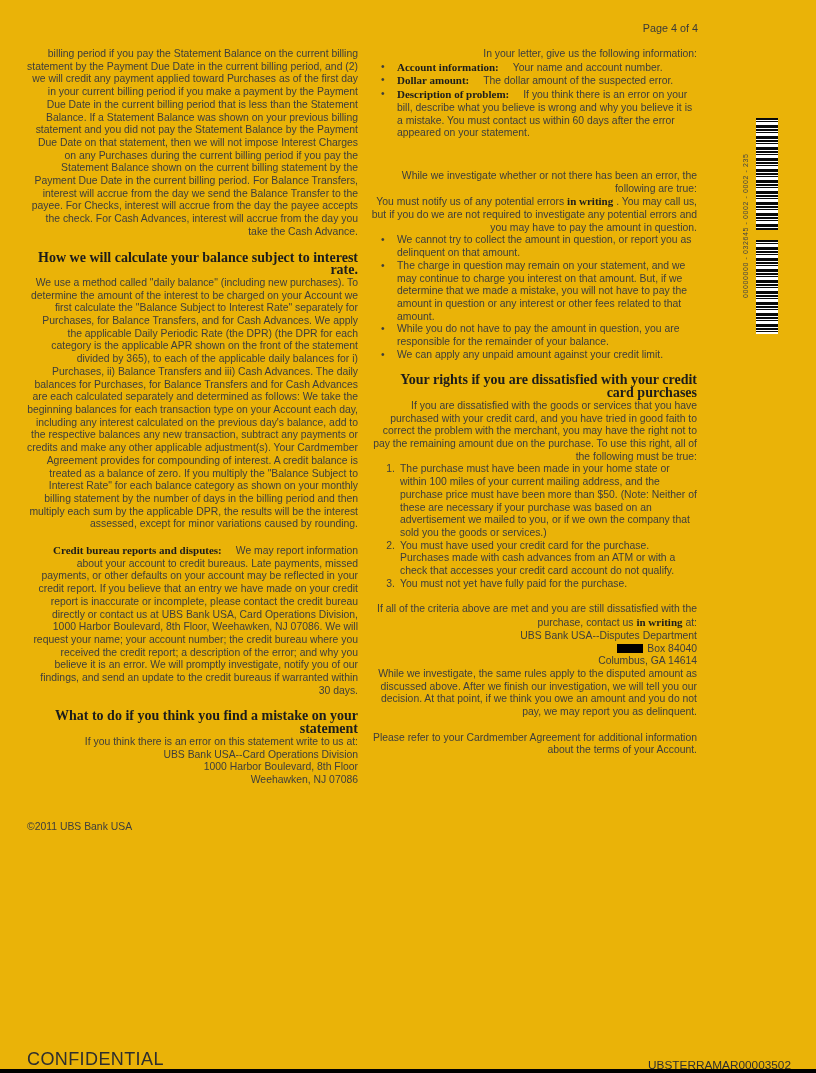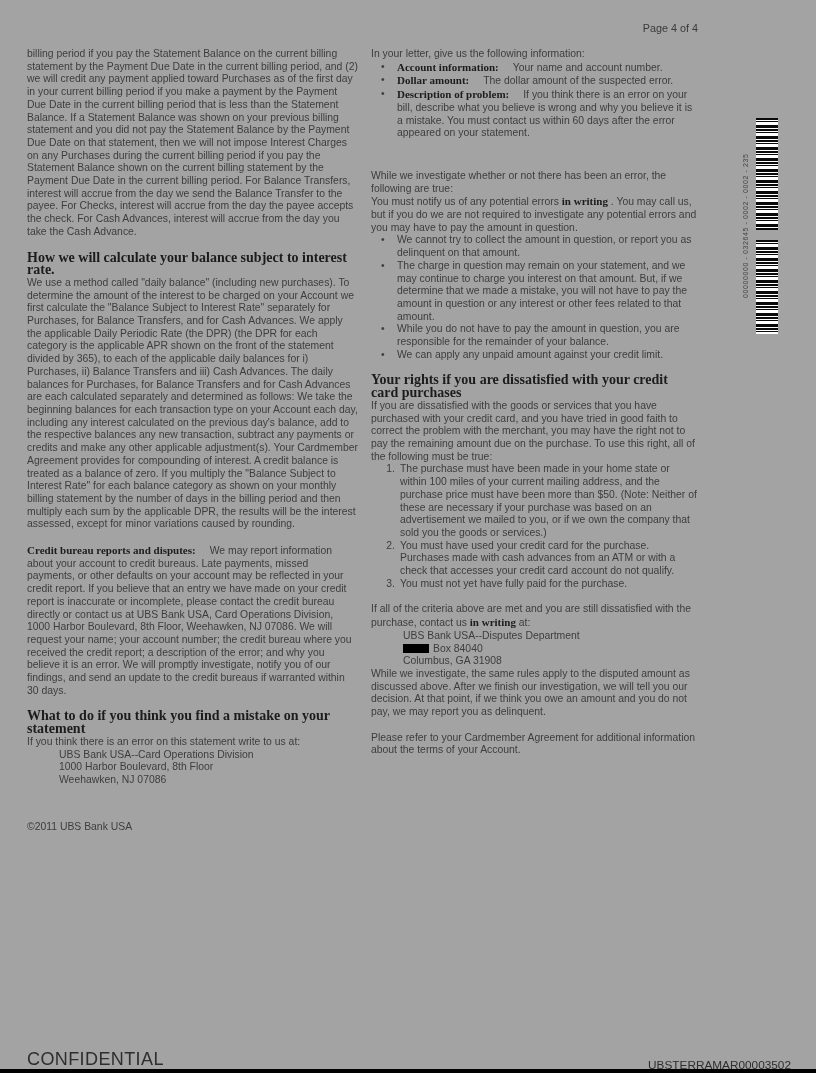--- a/index.html
+++ b/index.html
@@ -1,30 +1,30 @@
 <!DOCTYPE html>
 <html><head>
 <meta charset="utf-8">
 <style>
   html,body{margin:0;padding:0;background:#e8e8e8;}
   .page{
     position:relative;
     width:816px;height:1073px;
-    background:#a3a3a3;
+    background:#eab308;
     font-family:"Liberation Sans", sans-serif;
     font-size:10.4px;line-height:12.7px;
     color:#3d3d3d;
     overflow:hidden;
     margin:0 auto;
   }
   .page-num{position:absolute;top:22px;right:118px;font-size:10.8px;color:#3a3a3a;}
   .col{position:absolute;top:48px;}
   .col-left{left:27px;width:331px;}
   .col-right{left:371px;width:326px;}
-  p{margin:0;}
+  p{margin:0;text-align:right;}
   .mb{margin-bottom:13px;}
   .mb2{margin-bottom:30px;}
   .h{
     font-family:"Liberation Serif", serif;
     font-weight:bold;color:#1c1c1c;font-size:14px;
   }
   .lead{
     font-family:"Liberation Serif", serif;
     font-weight:bold;color:#1c1c1c;font-size:11px;
     padding-right:14px;
@@ -149,21 +149,21 @@
       </div>
       <div class="num-row">
         <span class="num-glyph">3.</span>
         <span class="num-text">You must not yet have fully paid for the purchase.</span>
       </div>
     </div>
 
     <p><span>If all of the criteria above are met and you are still dissatisfied with the purchase, contact us </span><span class="ibold">in writing</span><span> at:</span></p>
     <p class="addr">UBS Bank USA--Disputes Department</p>
     <p class="addr"><span class="redaction"></span><span>Box 84040</span></p>
-    <p class="addr">Columbus, GA 31908</p>
+    <p class="addr">Columbus, GA 14614</p>
     <p class="mb">While we investigate, the same rules apply to the disputed amount as discussed above. After we finish our investigation, we will tell you our decision. At that point, if we think you owe an amount and you do not pay, we may report you as delinquent.</p>
 
     <p>Please refer to your Cardmember Agreement for additional information about the terms of your Account.</p>
   </div>
 
   <div class="barcode-wrap">
     <div class="barcode-label">00000000 - 032645 - 0002 - 0002 - 235</div>
     <div class="bars">
       <div class="bar-seg bar-seg1"></div>
       <div class="bar-seg bar-seg2"></div>

